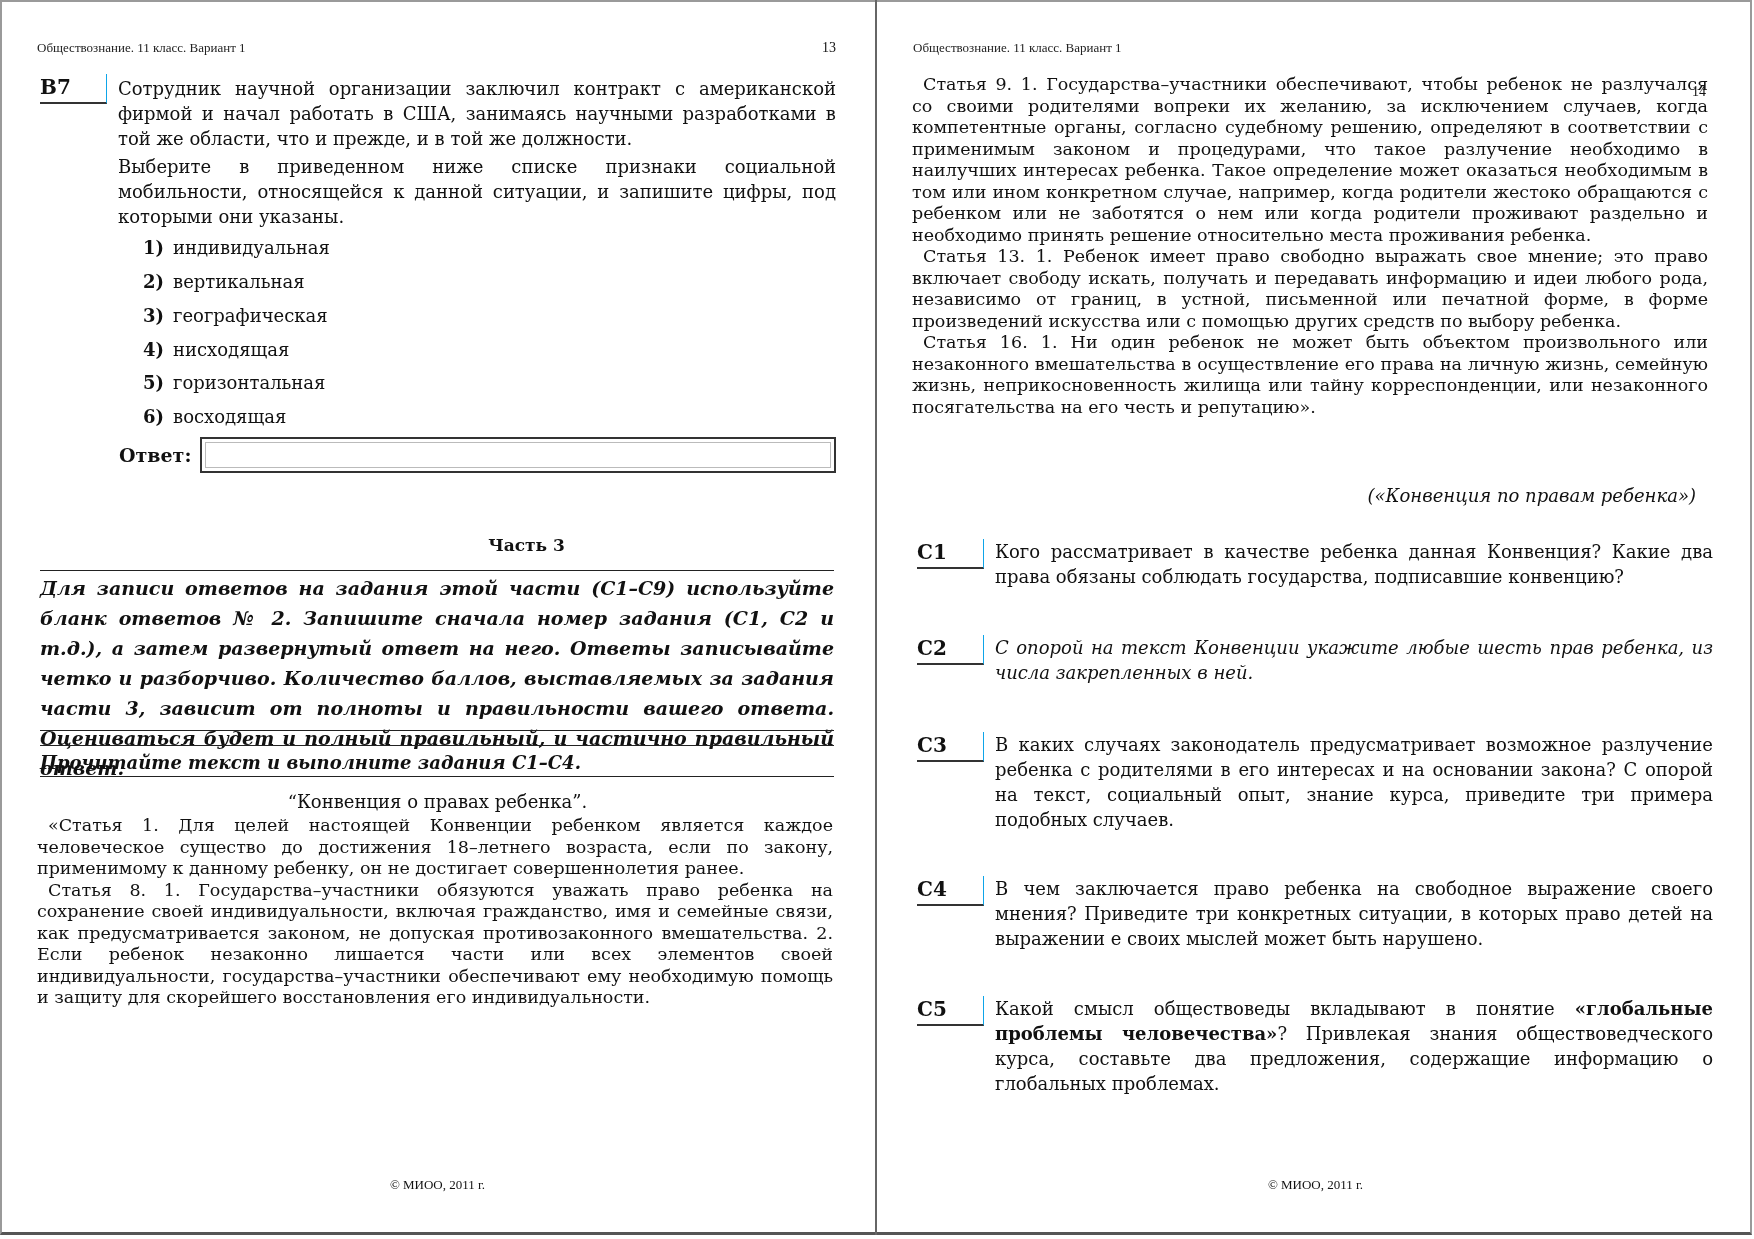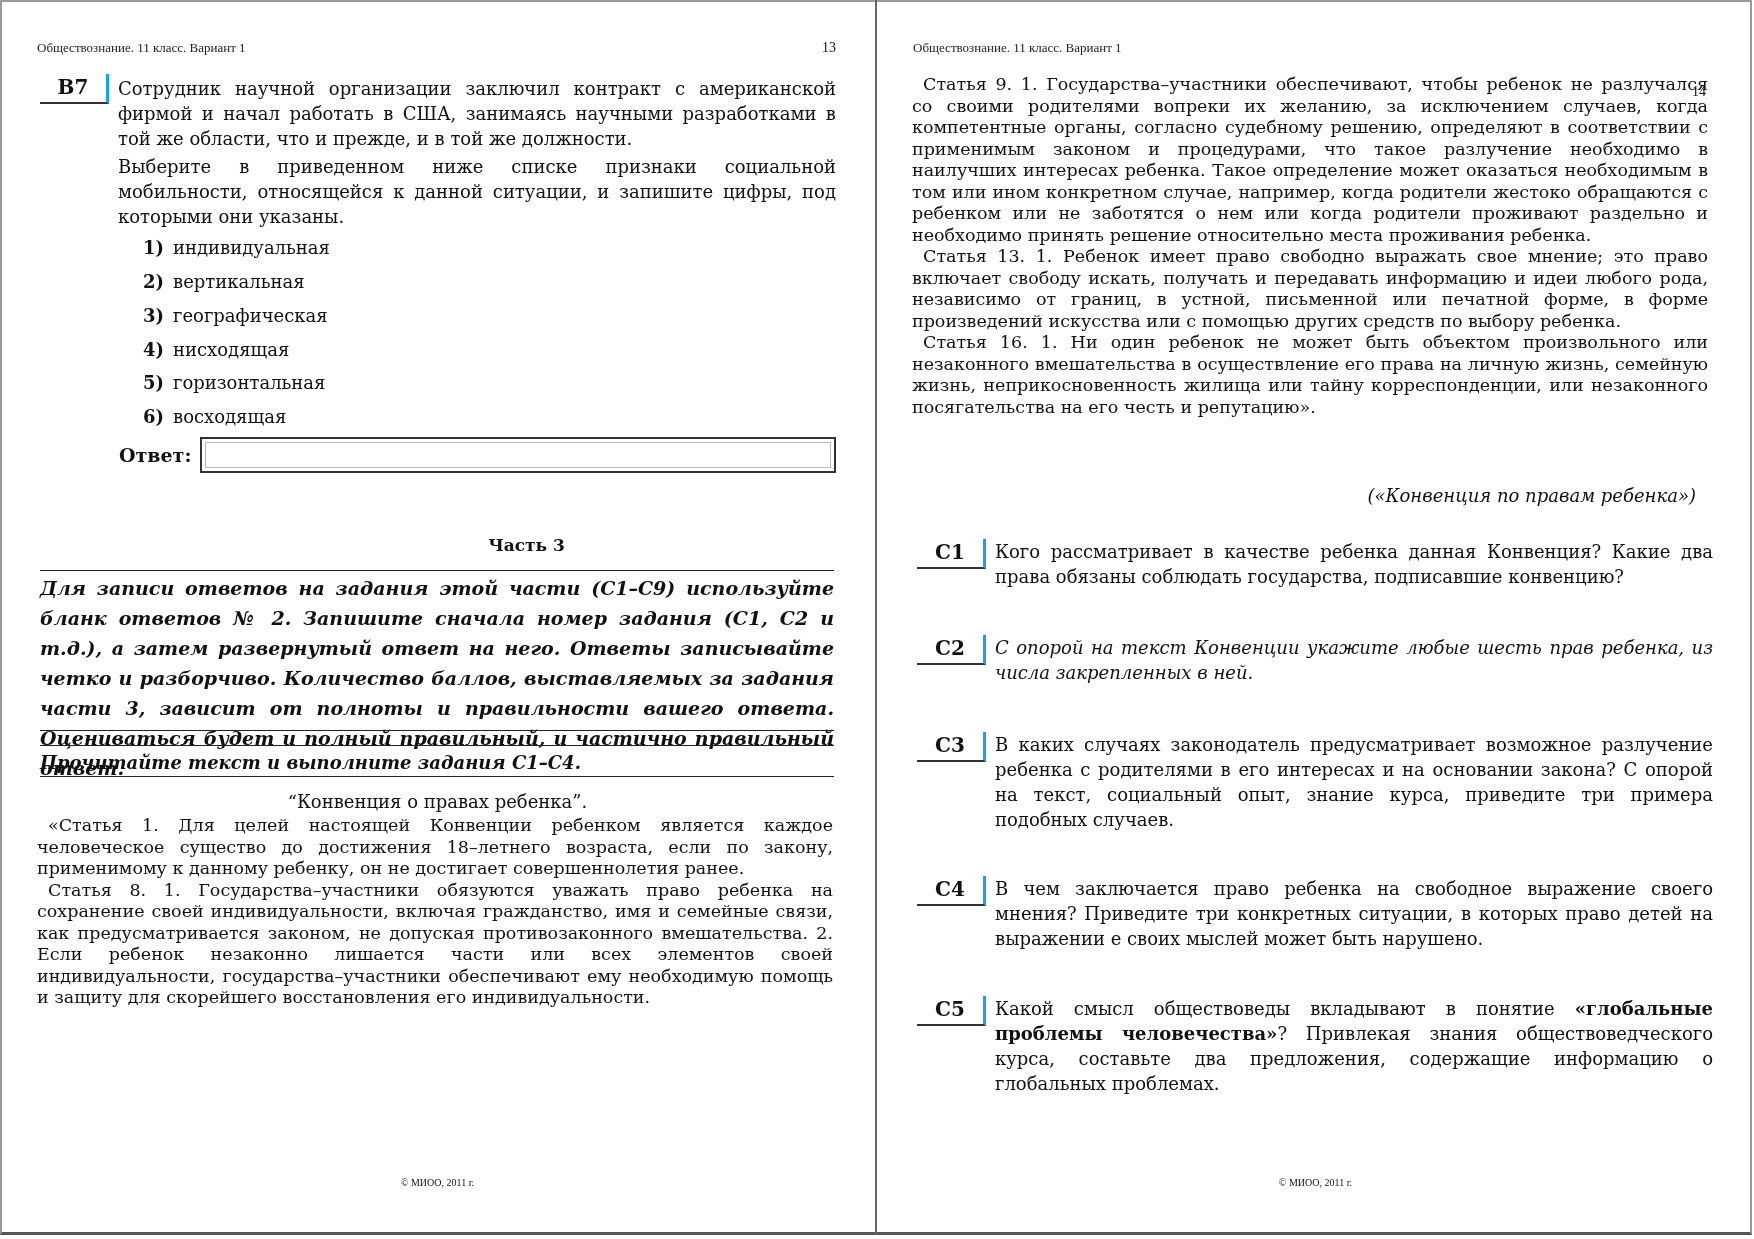--- a/index.html
+++ b/index.html
@@ -22,27 +22,27 @@
   .running-head {
     position: absolute; top: 40px; font-size: 13px; color: #222;
     font-family: "Liberation Serif", serif;
   }
   .page-num { position: absolute; top: 40px; font-size: 14px; font-family: "Liberation Serif", serif; }
   .left .running-head { left: 37px; }
   .left .page-num { left: 822px; }
   .right .running-head { left: 36px; }
   .right .page-num { left: 815px; margin-top: 44px; }
 
-  .footer { position: absolute; top: 1177px; width: 100%; text-align: center; font-size: 10px; font-family: "Liberation Serif", serif; }
+  .footer { position: absolute; top: 1177px; width: 100%; text-align: center; font-size: 13px; font-family: "Liberation Serif", serif; }
 
   .task { position: absolute; }
   .task-label {
     position: absolute; left: 0; top: 0; width: 66px; height: 28px;
-    font-weight: bold; font-size: 20px; text-align: center; line-height: 26px;
-    border-bottom: 2px solid #333; border-right: 3px solid #0ea5e9;
+    font-weight: bold; font-size: 20px; line-height: 26px;
+    border-bottom: 2px solid #333; border-right: 1px solid #0ea5e9;
     font-family: "DejaVu Serif", serif;
   }
   .task-text {
     position: absolute; font-size: 18px; line-height: 25px; text-align: justify;
     font-family: "DejaVu Serif", serif;
   }
 
   .para { margin: 0 0 3px 0; }
 
   .opt { position: absolute; left: 143px; font-size: 18px; font-family: "DejaVu Serif", serif; }

